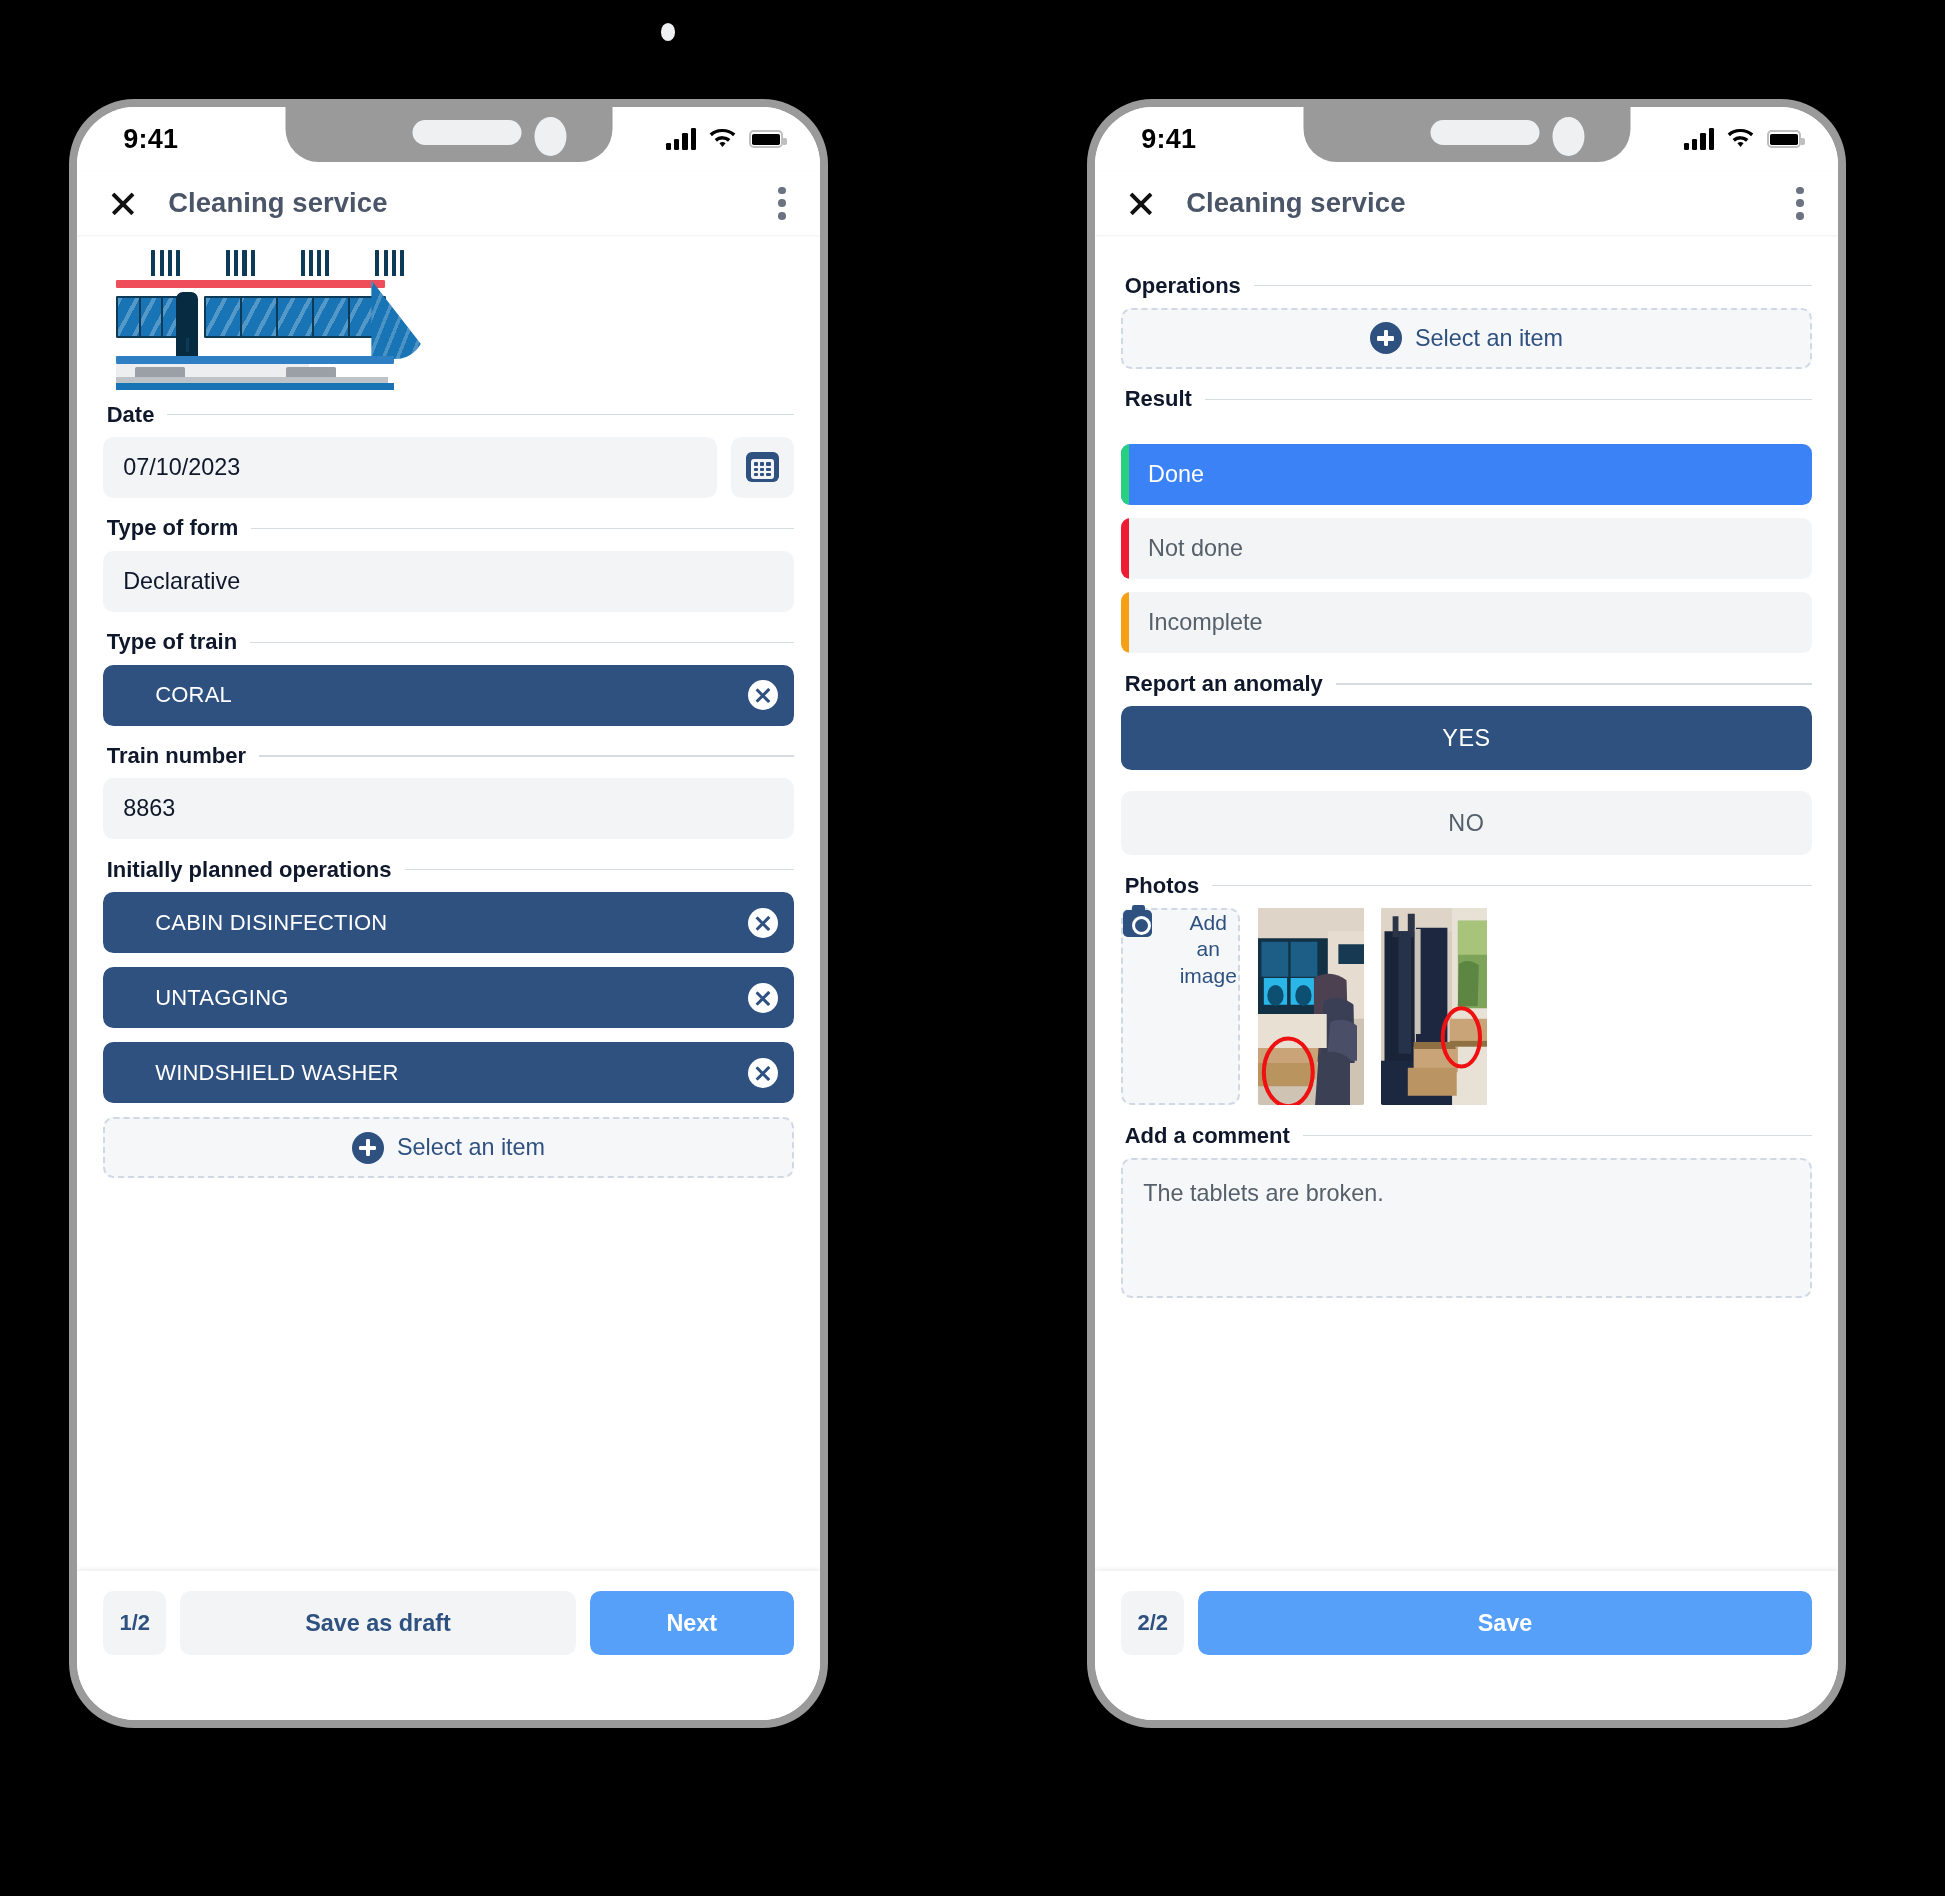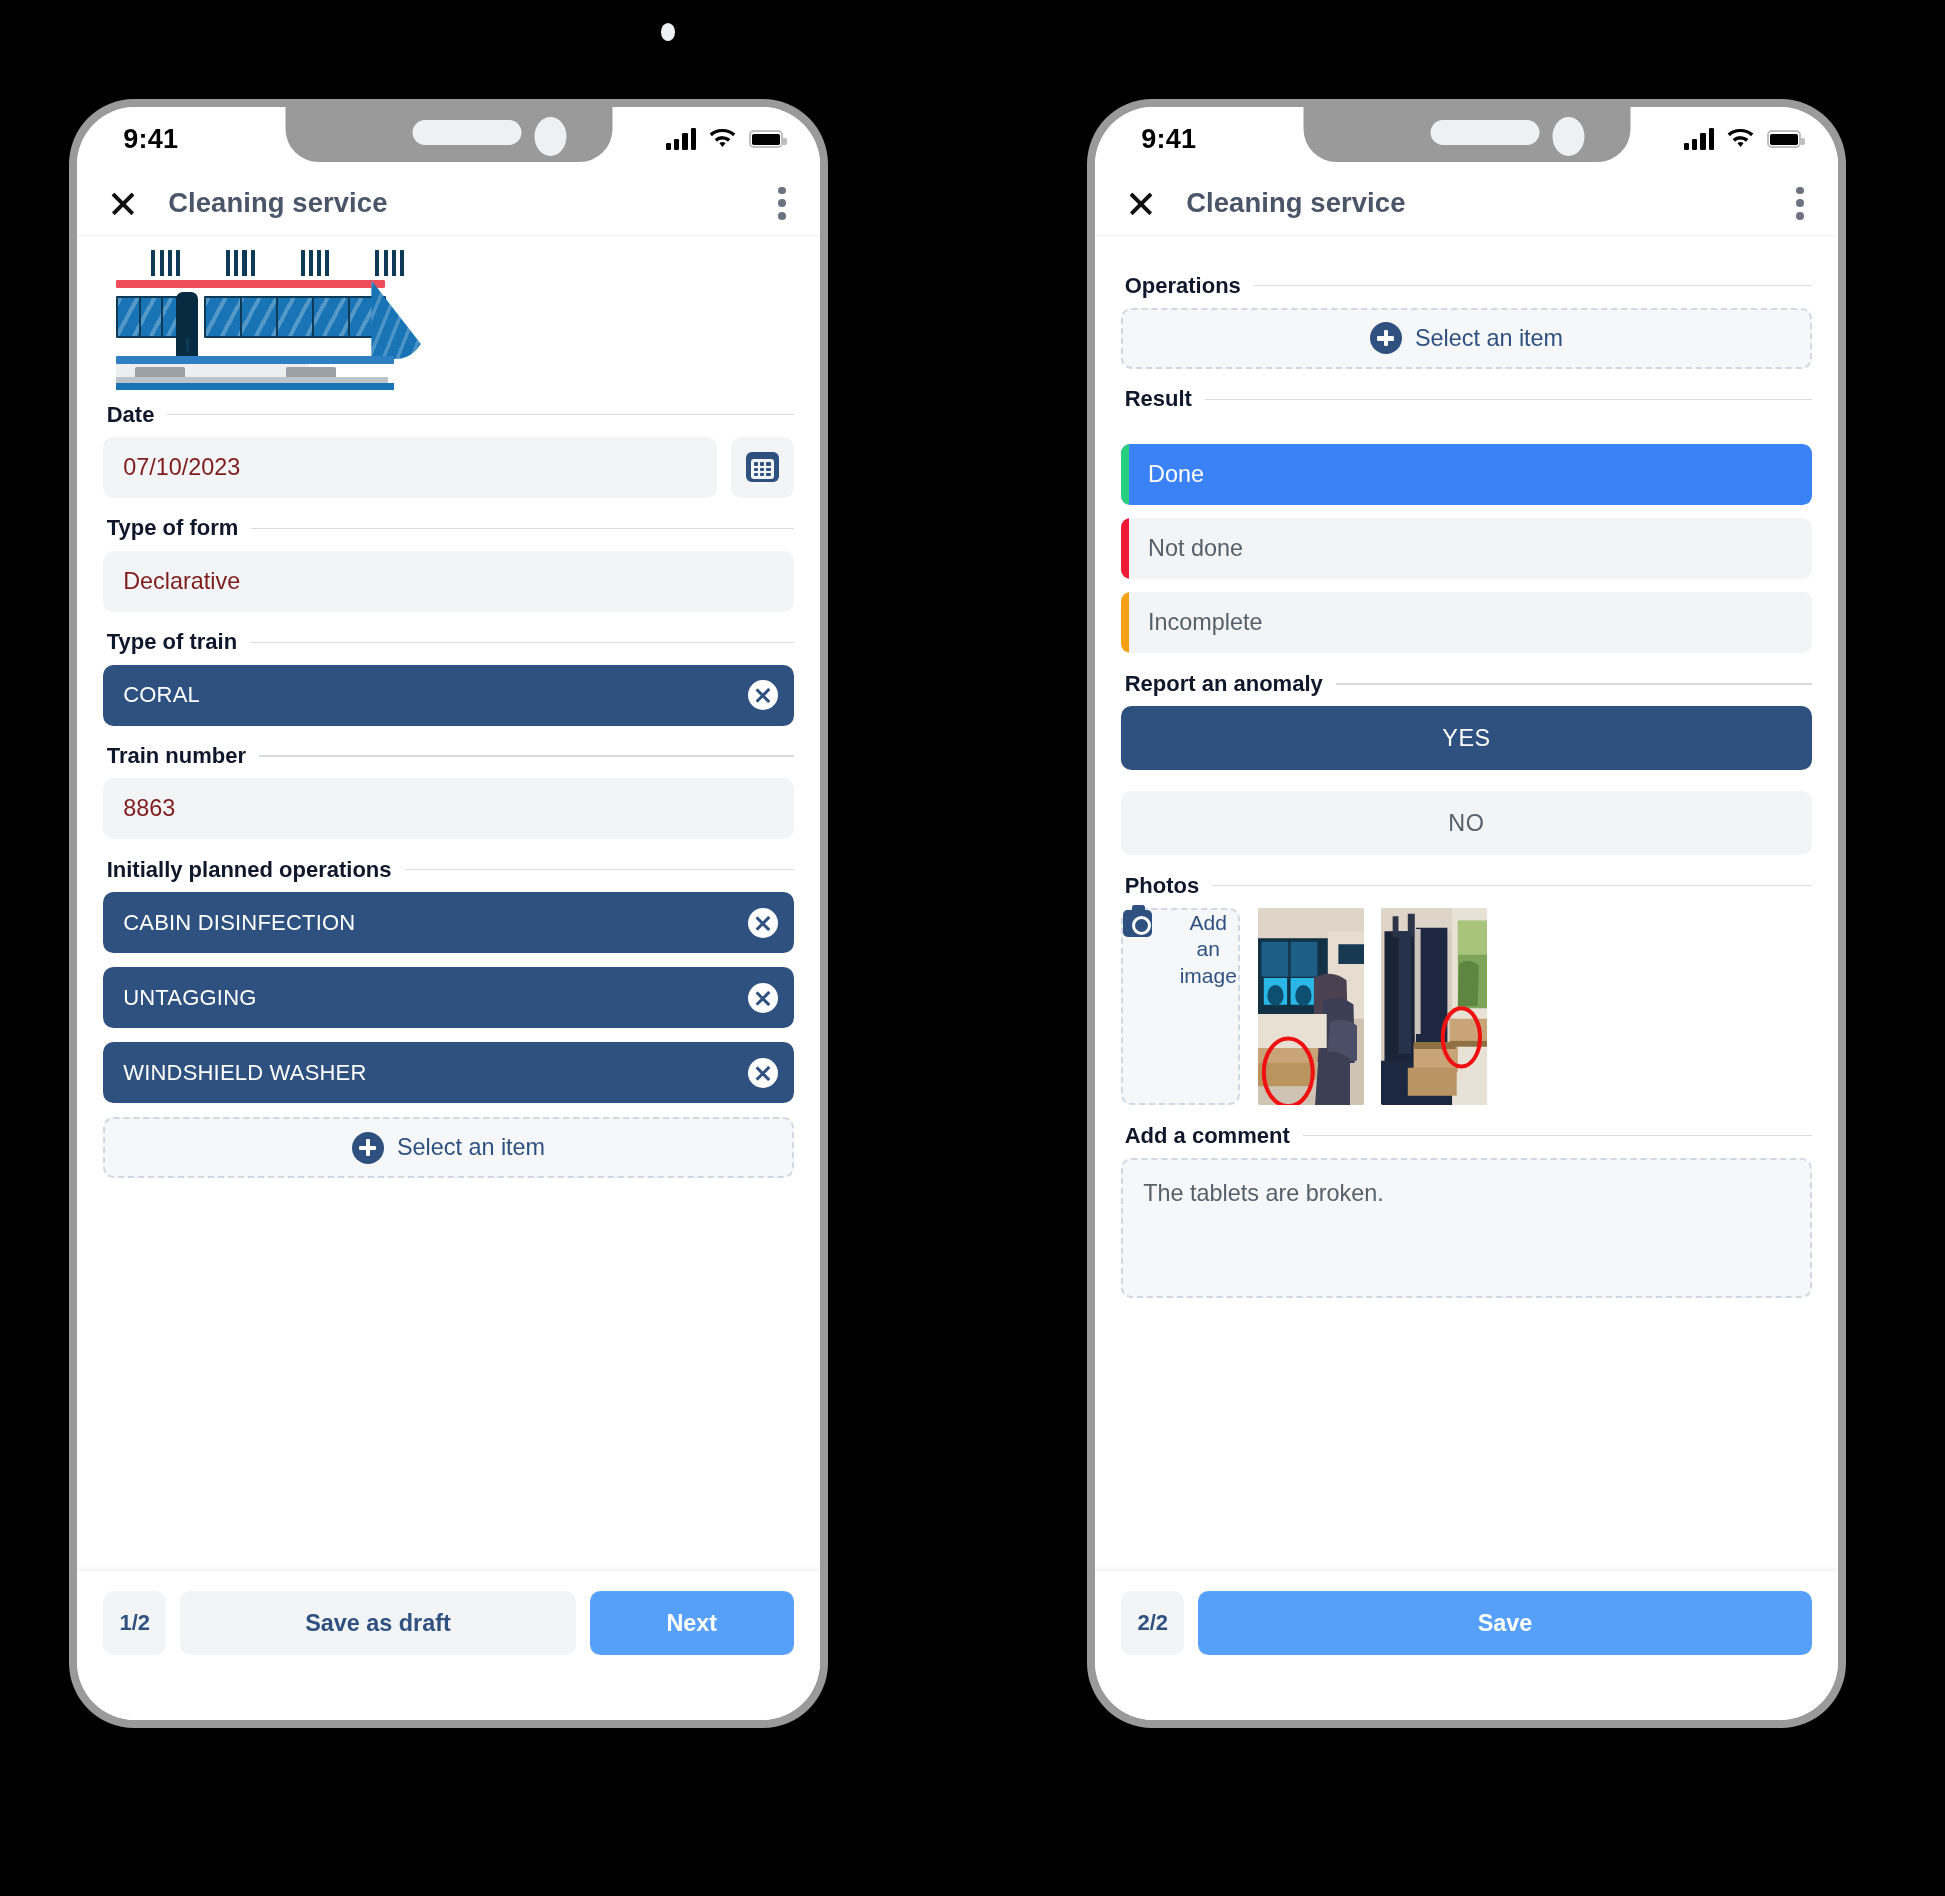--- a/index.html
+++ b/index.html
@@ -152,41 +152,41 @@
     margin:17.5px 0 9.3px 3.5px;
   }
   .flabel span{ font-size:22px; font-weight:700; color:#0f172a; white-space:nowrap; }
   .flabel em{ flex:1 1 auto; height:1.2px; background:#d7dce1; display:block; }
 
   
   .row{ display:flex; gap:14px; align-items:stretch; }
   .inputbox{
     flex:1 1 auto; background:#f2f4f6; border-radius:10.5px;
     min-height:61px; display:flex; align-items:center; padding:0 20px;
-    font-size:23.4px; color:#7f1d1d;
+    font-size:23.4px; color:#0f172a;
   }
   .calbtn{
     flex:0 0 63px; background:#f2f4f6; border-radius:10.5px;
     display:flex; align-items:center; justify-content:center; cursor:pointer;
   }
   .calicon{ width:33px; height:30px; background:#2f5180; border-radius:5.8px; padding:7px 4.7px 3.5px; }
   .calicon .sheet{
     width:100%; height:100%; background:#f2f4f6; border-radius:2.9px;
     display:grid; grid-template-columns:repeat(3,1fr); grid-template-rows:repeat(3,1fr);
     gap:1.8px; padding:2.9px 3.5px;
   }
   .calicon .sheet i{ background:#2f5180; border-radius:0.9px; }
 
   
   .chip{
     background:#2f5180; border-radius:10.5px; min-height:61px;
     display:flex; align-items:center; padding:0 16.3px 0 20px;
     margin-bottom:14px; cursor:pointer;
   }
-  .chip .txt{ flex:1 1 auto; color:#fff; font-size:22px; font-weight:400; letter-spacing:0.2px; }
+  .chip .txt{ flex:1 1 auto; color:#fff; font-size:22px; font-weight:400; letter-spacing:0.2px;margin-left:32px; }
   .chip .rm{
     flex:0 0 30px; width:30px; height:30px; border-radius:50%;
     background:#fff; position:relative; cursor:pointer;
   }
   .chip .rm::before,.chip .rm::after{
     content:""; position:absolute; left:6.4px; top:14px;
     width:17.5px; height:2.9px; background:#2f5180; border-radius:0.6px;
   }
   .chip .rm::before{ transform:rotate(45deg);} .chip .rm::after{ transform:rotate(-45deg);}
 

